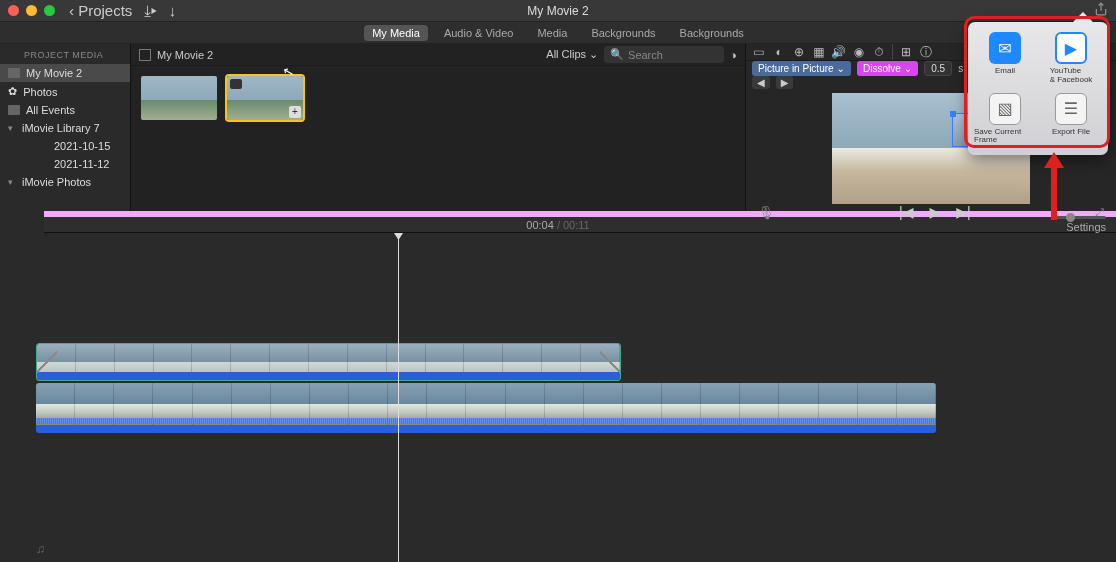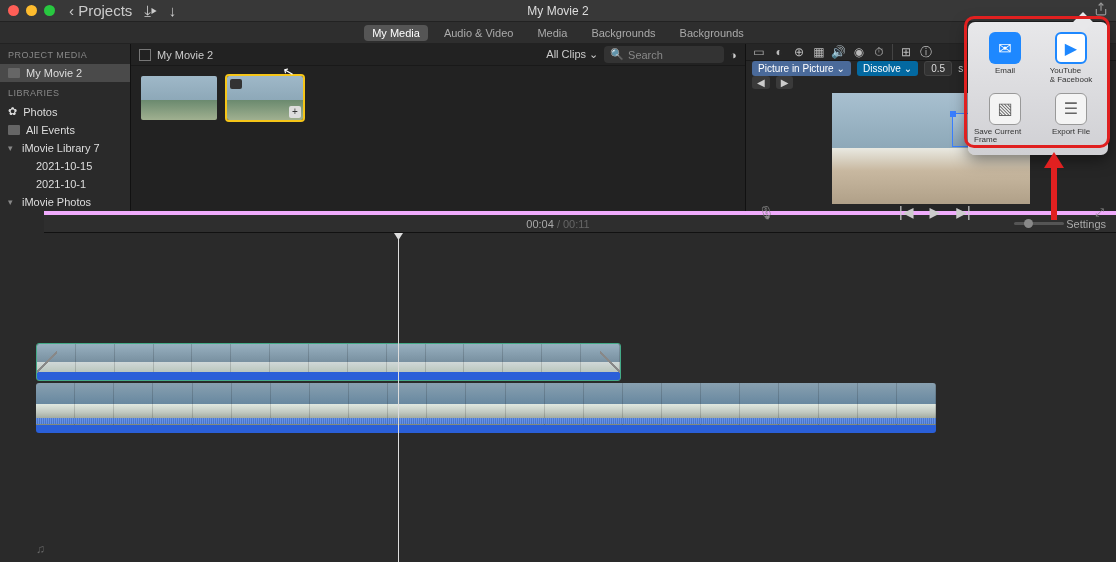--- a/index.html
+++ b/index.html
@@ -19,24 +19,24 @@
   
   .tabs { height: 22px; background: #2e2e2e; display: flex; justify-content: center; align-items: center; gap: 8px; border-bottom: 1px solid #222; }
   .tab { color: #aaa; font-size: 11px; padding: 2px 8px; border-radius: 4px; cursor: pointer; }
   .tab.active { background: #555; color: #fff; }
 
   
   .browser-row { display: flex; height: 167px; }
 
   
   .sidebar { width: 131px; background: #2a2a2a; border-right: 1px solid #111; display: flex; flex-direction: column; }
-  .sb-head { font-size: 9px; color: #888; padding: 6px 8px 4px; letter-spacing: 0.5px; }
+  .sb-head { font-size: 9px; color: #888; padding: 6px 8px 4px; letter-spacing: 0.5px; margin-left: 16px; }
   .sb-item { display: flex; align-items: center; padding: 3px 8px; font-size: 11px; color: #ddd; cursor: pointer; gap: 6px; }
   .sb-item.selected { background: #4a4a4a; }
-  .sb-item.subsub { padding-left: 36px; font-size: 11px; }
+  .sb-item.subsub { padding-left: 54px; font-size: 11px; }
   .disclosure { width: 8px; color: #888; font-size: 9px; }
   .sb-icon { width: 12px; height: 10px; background: #666; border-radius: 1px; }
 
   
   .mediabrowser { flex: 1; background: #222; border-right: 1px solid #111; display: flex; flex-direction: column; }
   .mb-header { height: 22px; display: flex; align-items: center; padding: 0 8px; border-bottom: 1px solid #191919; font-size: 11px; color: #ccc; gap: 6px; }
   .mb-header .grid-icon { width: 12px; height: 12px; border: 1px solid #777; }
   .mb-header .spacer { flex: 1; }
   .search-box { background: #333; border-radius: 4px; padding: 2px 18px 2px 6px; font-size: 11px; color: #888; width: 120px; display: flex; align-items: center; gap: 4px; }
   .mb-clips { flex: 1; padding: 10px; display: flex; gap: 10px; align-items: flex-start; }
@@ -45,37 +45,37 @@
   .clip-thumb .cam-icon { position: absolute; top: 3px; left: 3px; width: 12px; height: 10px; background: #333; border-radius: 2px; }
   .clip-thumb .add-icon { position: absolute; bottom: 2px; right: 2px; width: 12px; height: 12px; background: #ddd; color: #333; font-size: 10px; text-align: center; line-height: 12px; border-radius: 2px; }
 
   
   .viewer { width: 370px; background: #262626; display: flex; flex-direction: column; }
   .v-toolbar { height: 26px; display: flex; align-items: center; padding: 0 6px; gap: 6px; border-bottom: 1px solid #191919; }
   .v-toolbar .icon { width: 14px; height: 14px; color: #bbb; font-size: 12px; display: flex; align-items: center; justify-content: center; cursor: pointer; }
   .v-toolbar .sep { width: 1px; height: 16px; background: #444; }
   .v-controls { height: 22px; display: flex; align-items: center; padding: 0 6px; gap: 6px; font-size: 10px; }
   .pill { background: #4a6a9a; color: #fff; padding: 2px 6px; border-radius: 3px; font-size: 10px; display: flex; align-items: center; gap: 3px; }
-  .pill.alt { background: #0369a1; }
+  .pill.alt { background: #d946ef; }
   .v-controls input[type=text] { width: 28px; background: #333; border: 1px solid #444; color: #ddd; font-size: 10px; padding: 1px 3px; border-radius: 3px; text-align: center; }
   .v-canvas { flex: 1; display: flex; justify-content: center; align-items: flex-start; padding-top: 4px; }
   .preview { width: 198px; height: 111px; background: linear-gradient(to bottom, #a8c0d0 0%, #8da8b8 50%, #e8e8e0 50%, #c8b8a0 70%, #b0a088 100%); position: relative; }
   .pip-box { position: absolute; top: 20px; right: 20px; width: 58px; height: 34px; border: 1px solid #3a7fff; background: linear-gradient(to bottom,#b0c8d8,#88a0b0); }
   .pip-box::before, .pip-box::after { content:''; position:absolute; width:6px; height:6px; background:#3a7fff; }
   .pip-box::before { top:-3px; left:-3px; }
   .pip-box::after { bottom:-3px; right:-3px; }
   .v-playbar { height: 24px; display: flex; align-items: center; justify-content: center; gap: 16px; color: #ccc; font-size: 14px; }
   .v-playbar .mic { margin-right: auto; margin-left: 12px; font-size: 13px; color: #888; }
   .v-playbar .full { margin-left: auto; margin-right: 12px; font-size: 11px; color: #888; }
 
   
-  .tl-header { height: 22px; background: #2e2e2e; border-top: 4px solid #f0abfc; border-bottom: 1px solid #111; display: flex; align-items: center; padding: 0 10px; font-size: 11px; color: #aaa; margin-left: 44px; }
+  .tl-header { height: 22px; background: #2e2e2e; border-top: 6px solid #f0abfc; border-bottom: 1px solid #111; display: flex; align-items: center; padding: 0 10px; font-size: 11px; color: #aaa; margin-left: 44px; }
   .tl-time { position: absolute; left: 50%; transform: translateX(-50%); }
   .tl-time .dur { color: #666; }
-  .tl-settings { margin-left: auto; display:flex; align-items:center; gap:2px; }
+  .tl-settings { margin-left: auto; display:flex; align-items:flex-end; gap:2px;flex-direction:column; }
   .zoom-slider { width: 50px; height: 3px; background: #555; position: relative; border-radius: 2px; }
   .zoom-slider::after { content:''; position:absolute; left:10px; top:-3px; width:9px; height:9px; border-radius:50%; background:#888; }
 
   
   .timeline { flex: 1; background: #2a2a2a; position: relative; height: 329px; padding-top: 110px; }
   .playhead { position: absolute; top: 0; bottom: 0; left: 398px; width: 1px; background: #ddd; z-index: 5; }
   .playhead::before { content:''; position:absolute; top:0; left:-4px; width:9px; height:7px; background:#ddd; clip-path: polygon(0 0,100% 0,50% 100%); }
   .track { position: relative; margin-left: 36px; }
   .clip-strip { height: 38px; display: flex; border-radius: 3px; overflow: hidden; position: relative; }
   .clip-strip.pip { width: 585px; border: 1px solid #4a8; }
@@ -138,38 +138,37 @@
 </div>
 
 <div class="browser-row">
 
   <div class="sidebar">
     <div class="sb-head">PROJECT MEDIA</div>
     <div class="sb-item selected">
       <span class="sb-icon"></span>
       <span>My Movie 2</span>
     </div>
-    <div class="sb-head">LIBRARIES</div>
     <div class="sb-item">
       <span>✿</span>
       <span>Photos</span>
     </div>
     <div class="sb-item">
       <span class="sb-icon"></span>
       <span>All Events</span>
     </div>
     <div class="sb-item">
       <span class="disclosure">▾</span>
       <span>iMovie Library 7</span>
     </div>
     <div class="sb-item subsub">
       <span>2021-10-15</span>
     </div>
     <div class="sb-item subsub">
-      <span>2021-10-1</span>
+      <span>2021-11-12</span>
     </div>
     <div class="sb-item">
       <span class="disclosure">▾</span>
       <span>iMovie Photos</span>
     </div>
   </div>
 
   <div class="mediabrowser">
     <div class="mb-header">
       <span class="grid-icon"></span>

